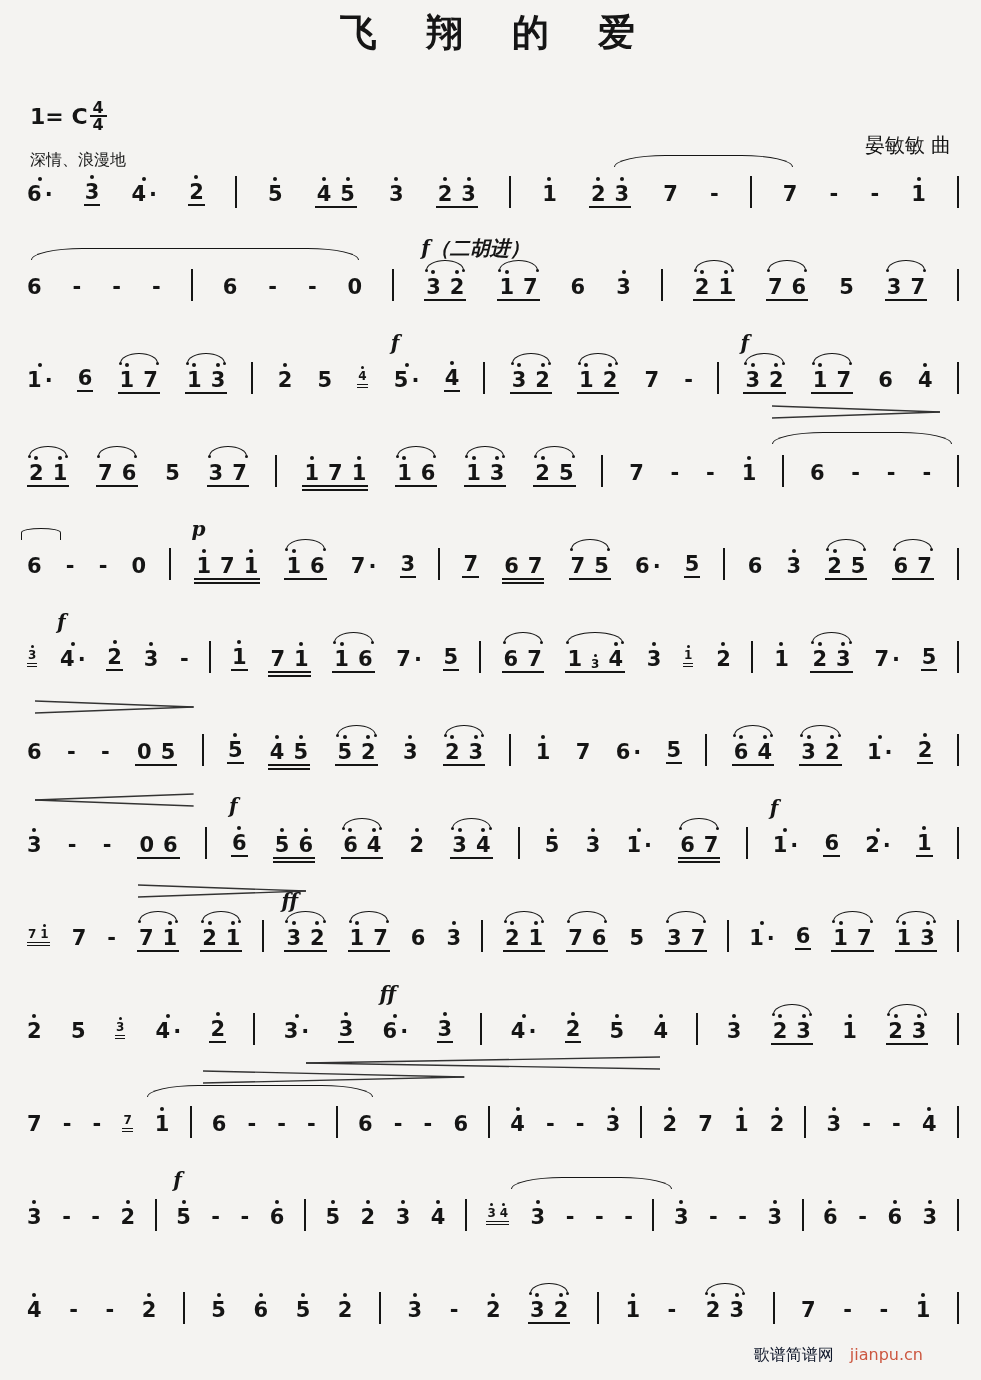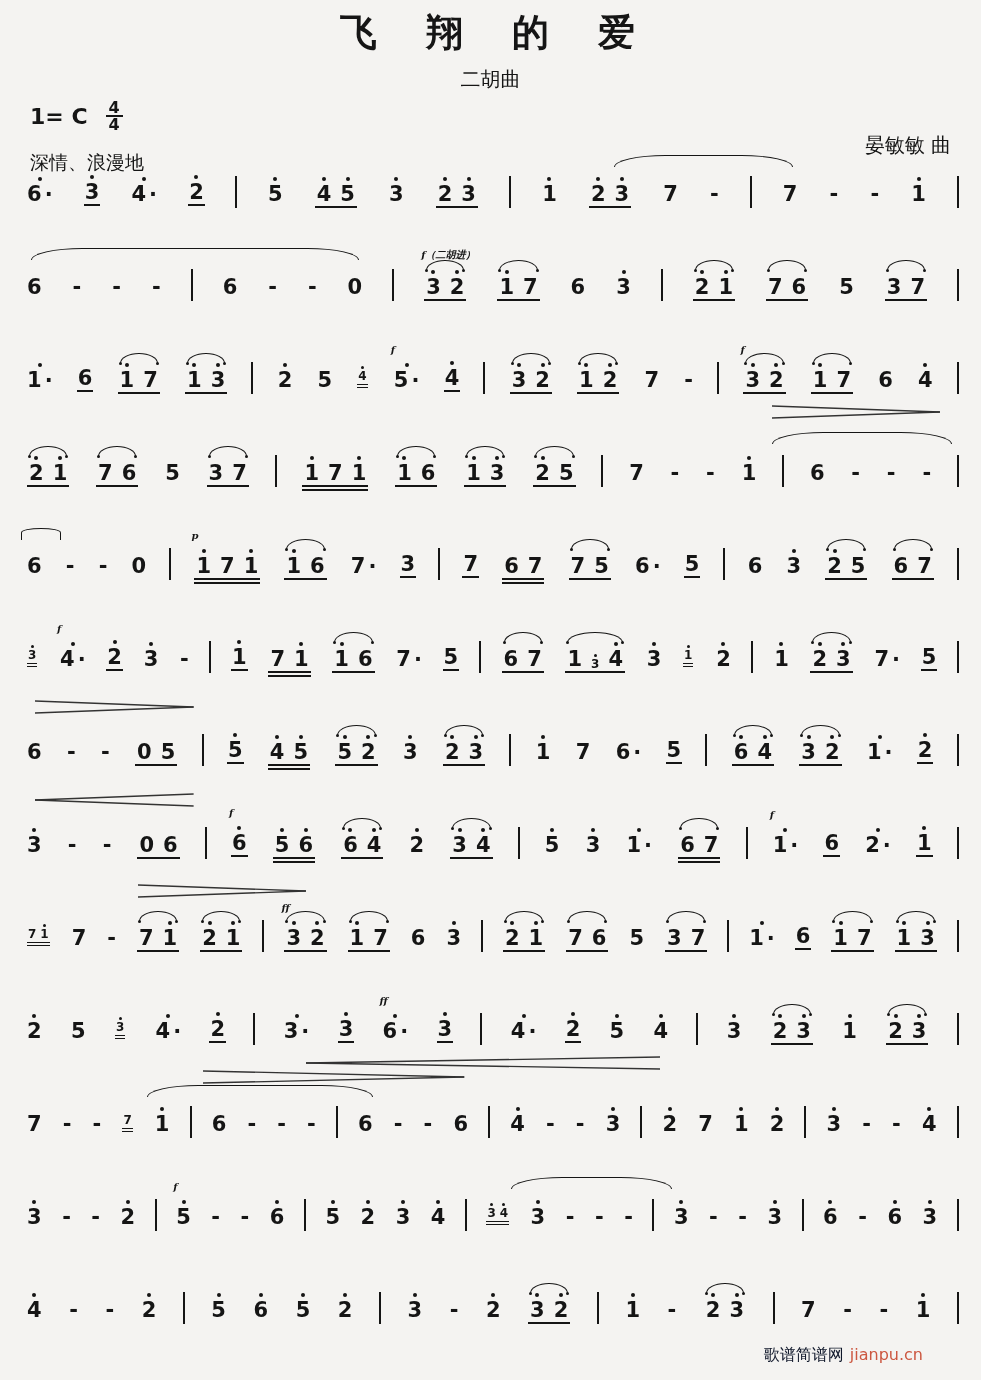--- a/index.html
+++ b/index.html
@@ -6,25 +6,25 @@
   body{
     width:981px;height:1380px;position:relative;overflow:hidden;
     background:#f4f3f1;color:#151515;
     font-family:"DejaVu Sans","Liberation Sans",sans-serif;
   }
   .sheet{position:absolute;inset:0;}
   
   .title{position:absolute;top:8px;left:0;right:0;text-align:center;
     font-size:37px;font-weight:bold;letter-spacing:6px;}
   .subtitle{position:absolute;top:66px;left:0;right:0;text-align:center;font-size:20px;}
-  .keysig{position:absolute;top:100px;left:30px;font-size:22px;font-weight:bold;display:flex;align-items:center;gap:18px;}
+  .keysig{position:absolute;top:100px;left:30px;font-size:22px;font-weight:bold;display:flex;align-items:center;gap:2px;}
   .meter{display:inline-flex;flex-direction:column;align-items:center;font-size:16px;line-height:15px;}
   .meter b{padding:0 3px;}
   .meter b:first-child{border-bottom:2px solid #151515;}
-  .tempo{position:absolute;top:150px;left:30px;font-size:19px;}
+  .tempo{position:absolute;top:150px;left:30px;font-size:16px;}
   .composer{position:absolute;top:132px;right:30px;font-size:20px;}
   
   #score{position:absolute;top:168px;left:26px;right:22px;}
   .line{position:relative;height:46px;margin-bottom:47px;
     display:flex;justify-content:space-between;align-items:flex-end;}
   .tok{display:inline-flex;flex-direction:column;align-items:center;position:relative;}
   .da{height:8px;display:flex;align-items:flex-end;justify-content:center;}
   .db{height:8px;display:flex;align-items:flex-start;justify-content:center;}
   .dot{width:4px;height:4px;border-radius:50%;background:#151515;display:block;margin:1px auto;}
   .dgt{height:24px;line-height:24px;font-size:21px;font-weight:bold;padding:0 1px;display:flex;align-items:center;}
@@ -38,38 +38,37 @@
   .beam{position:absolute;left:1px;right:1px;height:2px;background:#151515;}
   .b1{bottom:6px;} .b2{bottom:2px;}
   .gracegrp{display:inline-flex;flex-direction:row;align-items:flex-end;gap:2px;position:relative;
     transform:translateY(-9px);padding:0 1px;margin-right:1px;}
   .gracegrp .beam{height:1.5px;} .gracegrp .b1{bottom:6px;} .gracegrp .b2{bottom:3px;}
   .arc{position:absolute;top:-7px;left:3px;right:3px;height:10px;
     border:1.6px solid #151515;border-bottom:none;border-radius:100% 100% 0 0/190% 190% 0 0;}
   .arc::before,.arc::after{content:"";position:absolute;bottom:-1px;width:3px;height:3px;border-radius:50%;background:#151515;}
   .arc::before{left:-2px;} .arc::after{right:-2px;}
   .abv{position:absolute;bottom:calc(100% + 5px);left:-2px;white-space:nowrap;
-    font-family:"DejaVu Serif","Liberation Serif",serif;font-style:italic;font-weight:bold;font-size:10px;}
+    font-family:"DejaVu Serif","Liberation Serif",serif;font-style:italic;font-weight:bold;font-size:20px;}
   .barline{width:2px;height:32px;background:#151515;margin-bottom:6px;}
   .dashg .dgt{letter-spacing:0;}
   .ovl{position:absolute;}
   .tiearc{border-top:1.6px solid #151515;border-left:1.6px solid #151515;border-right:1.6px solid #151515;
     height:11px;border-radius:60px 60px 0 0/14px 14px 0 0;}
   .hp svg{display:block;width:100%;height:100%;}
   
   .watermark{position:absolute;right:58px;bottom:14px;font-size:16px;}
   .watermark .wsite{color:#0f172a;}
-  .watermark .wurl{color:#cc5740;margin-left:6px;}
+  .watermark .wurl{color:#cc5740;margin-left:16px;}
 </style>
 </head>
 <body>
 
 <div class="sheet">
   <div class="title">飞　翔　的　爱</div>
-  <div class="subtitle">二胡曲</div>
   <div class="keysig">
     <span>1= C</span>
     <span class="meter">
       <b>4</b>
       <b>4</b>
     </span>
   </div>
   <div class="tempo">深情、浪漫地</div>
   <div class="composer">晏敏敏 曲</div>
   <div id="score">

